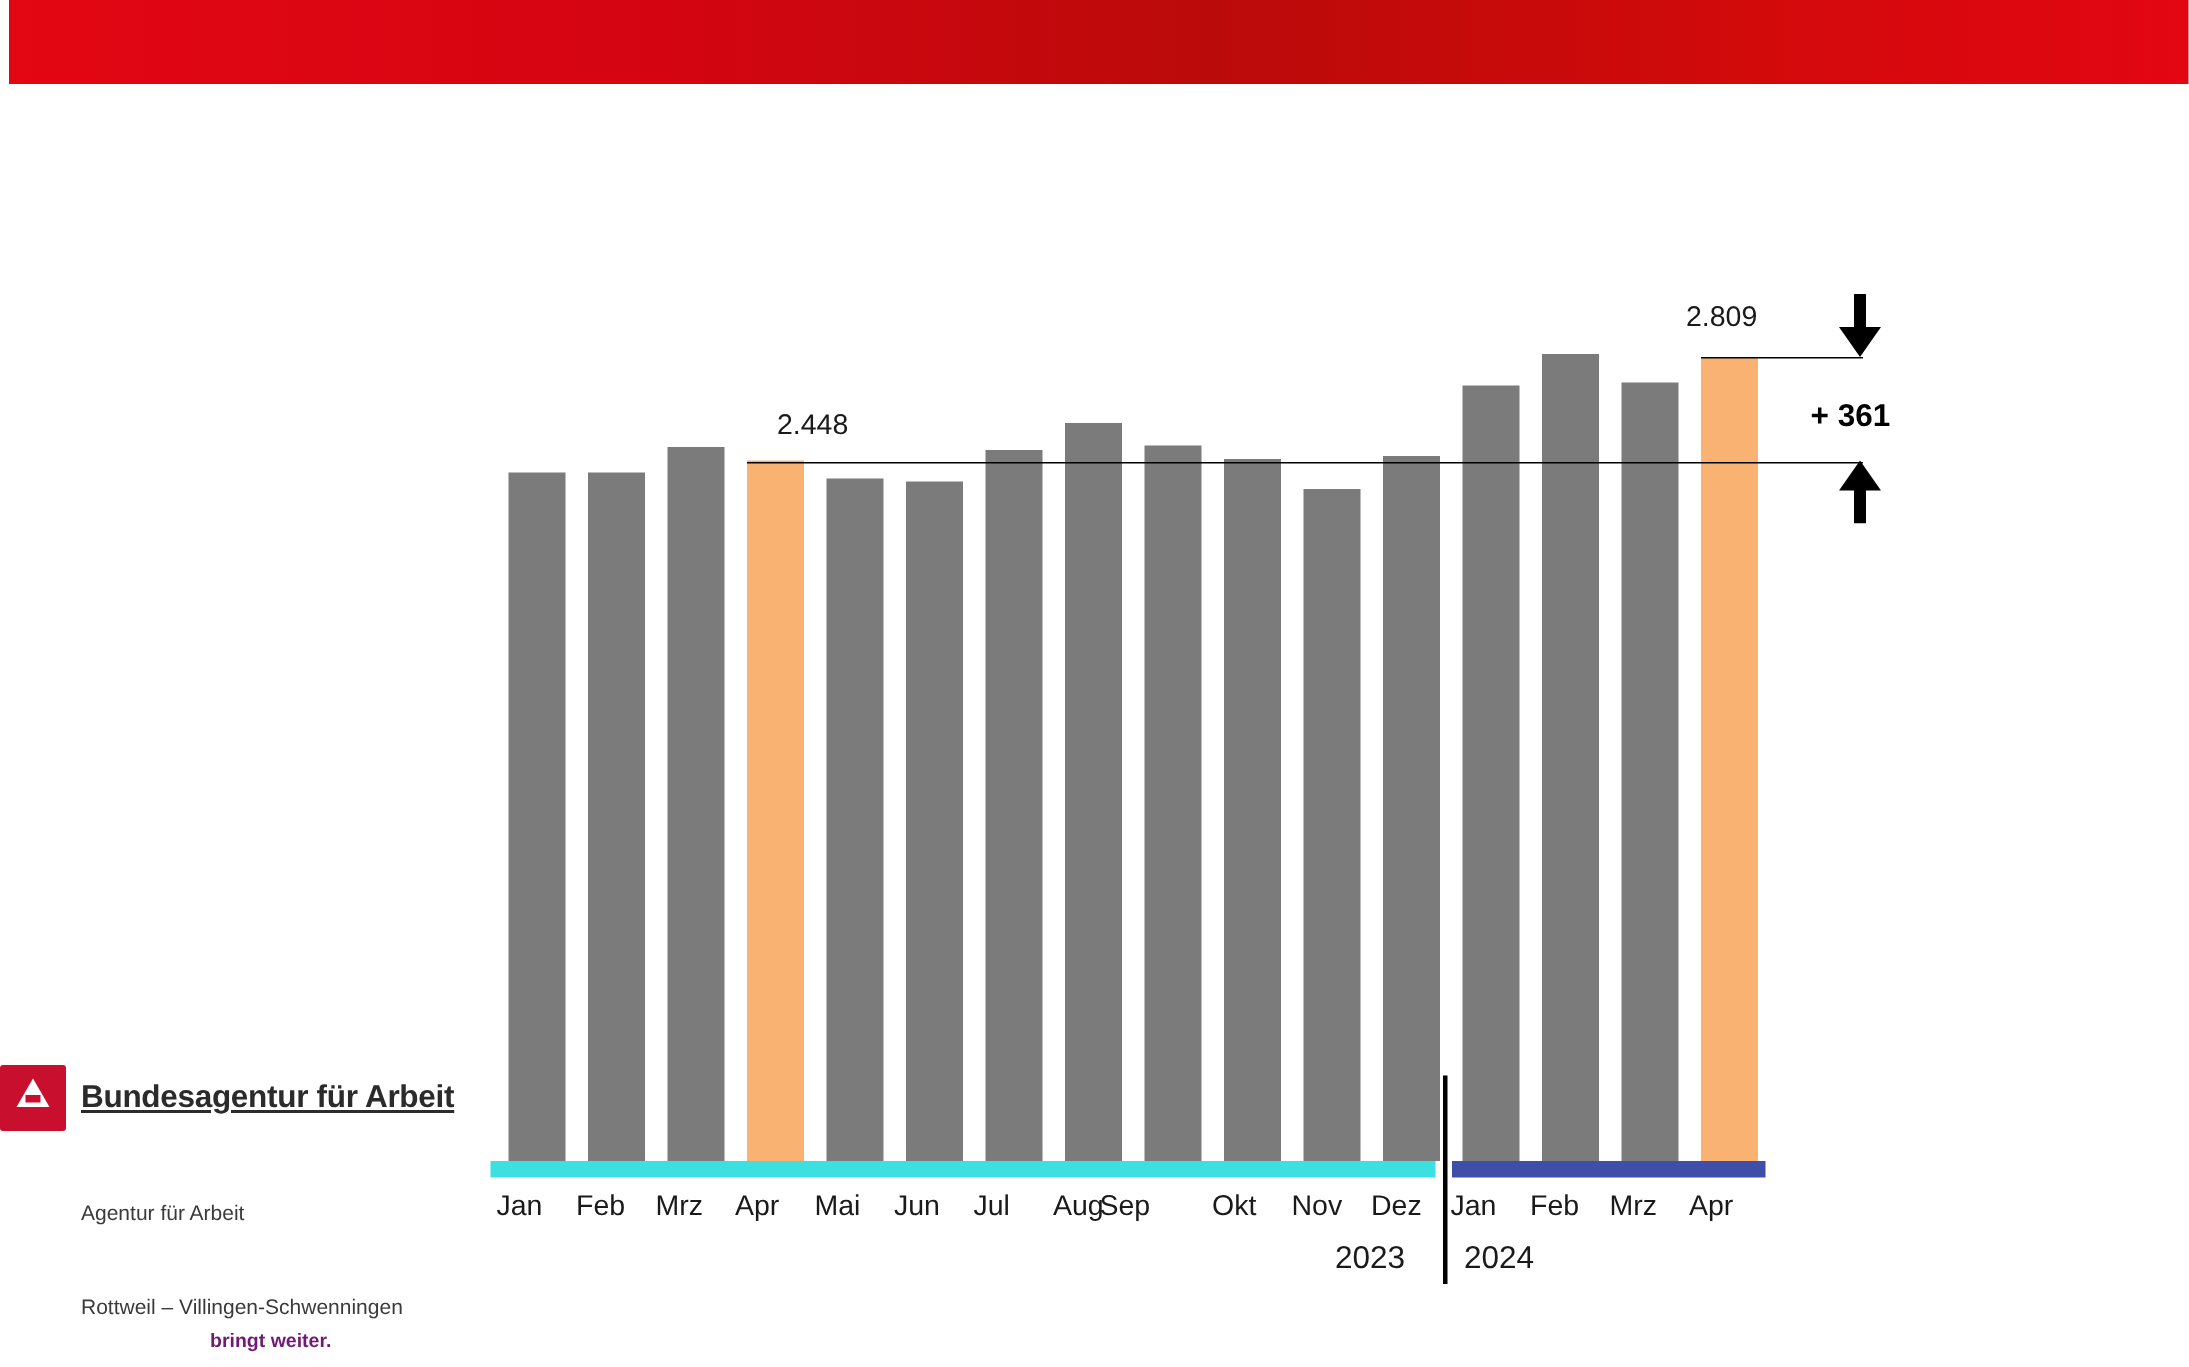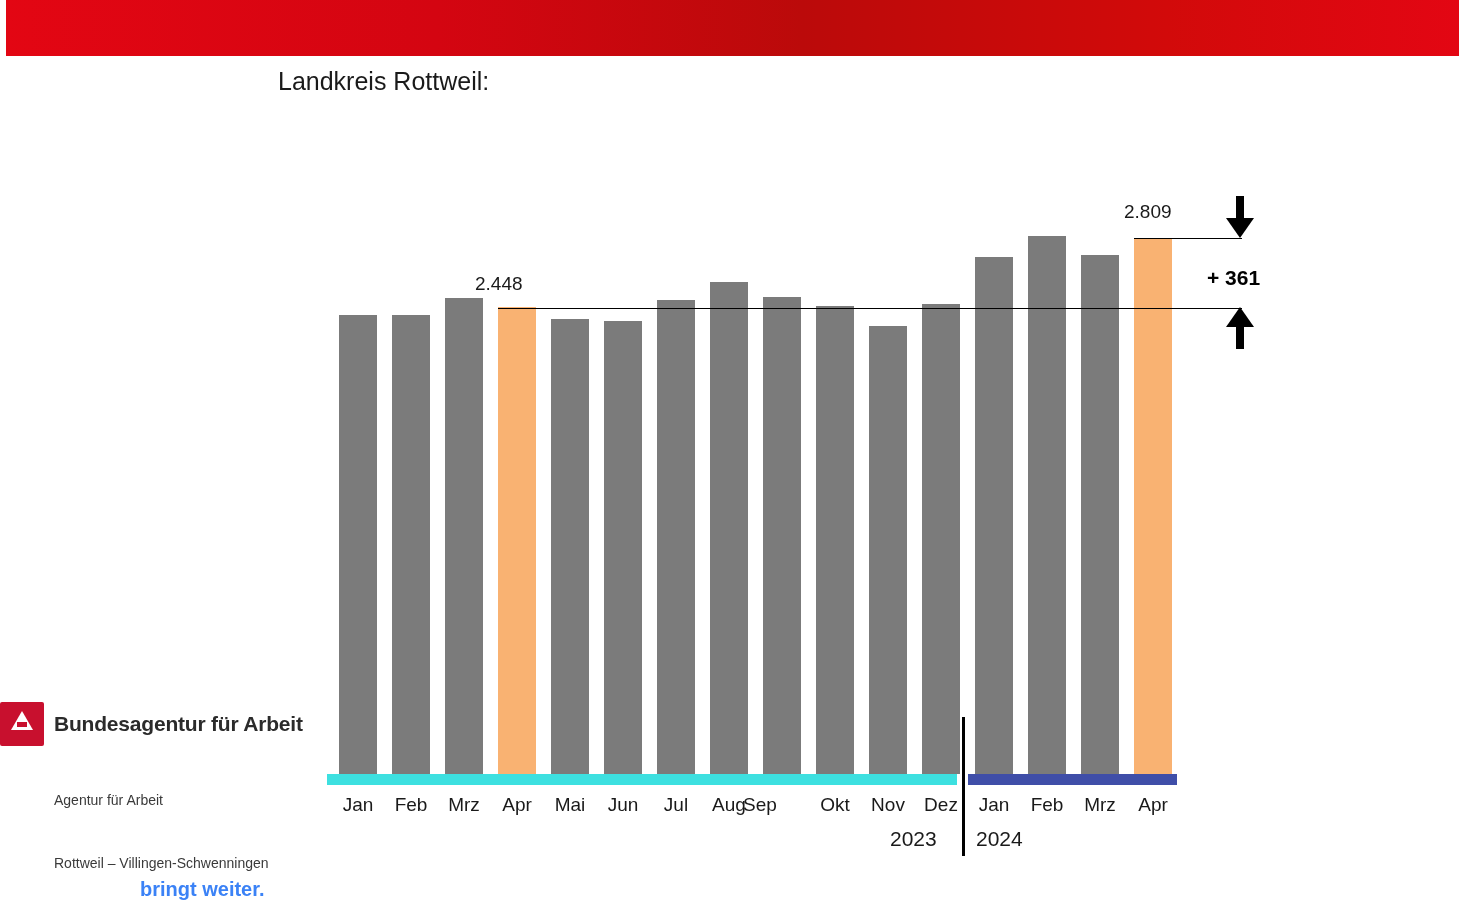--- a/index.html
+++ b/index.html
@@ -69,21 +69,20 @@
     bottom: 137px;
   }
   .bar-gray  { background: #7b7b7b; }
   .bar-accent{ background: #f9b272; }
 
   .bar-label {
     position: absolute;
     bottom: 95px;
     font-size: 19px;
     color: #1a1a1a;
-    text-align: center;
     width: 54px;
   }
 
   .value-label {
     position: absolute;
     font-size: 19px;
     color: #1a1a1a;
     white-space: nowrap;
   }
 
@@ -165,46 +164,46 @@
     top: 20px;
     width: 10px;
     height: 5px;
     background: #c8102e;
   }
   .logo-name {
     font-size: 21px;
     font-weight: bold;
     color: #2b2b2b;
     letter-spacing: -0.2px;
+    text-decoration: underline;
   }
   .logo-sub {
     margin-left: 54px;
     font-size: 14px;
     color: #3a3a3a;
     line-height: 18px;
     margin-top: 45px;
   }
   .logo-claim {
     margin-left: 140px;
     margin-top: 6px;
-    font-size: 20px;
-    color: #3b82f6;
+    font-size: 13px;
+    color: #701a75;
     font-weight: bold;
   }
 </style>
 </head>
 <body>
 
 <div class="top-band">
   <div class="band-fill"></div>
   <div class="band-white-left"></div>
 </div>
 
 <div class="title-block">
-  <div class="title-line">Landkreis Rottweil:</div>
 </div>
 
 <div class="chart">
 
   <div class="bar bar-gray" style="left:339px; width:38px; height:459px;"></div>
   <div class="bar bar-gray" style="left:392px; width:38px; height:459px;"></div>
   <div class="bar bar-gray" style="left:445px; width:38px; height:476px;"></div>
   <div class="bar bar-accent" style="left:498px; width:38px; height:467px;"></div>
   <div class="bar bar-gray" style="left:551px; width:38px; height:455px;"></div>
   <div class="bar bar-gray" style="left:604px; width:38px; height:453px;"></div>
@@ -215,21 +214,21 @@
   <div class="bar bar-gray" style="left:869px; width:38px; height:448px;"></div>
   <div class="bar bar-gray" style="left:922px; width:38px; height:470px;"></div>
   <div class="bar bar-gray" style="left:975px; width:38px; height:517px;"></div>
   <div class="bar bar-gray" style="left:1028px; width:38px; height:538px;"></div>
   <div class="bar bar-gray" style="left:1081px; width:38px; height:519px;"></div>
   <div class="bar bar-accent" style="left:1134px; width:38px; height:536px;"></div>
 
   <div class="ref-line" style="left:498px; top:308px; width:744px;"></div>
   <div class="ref-line" style="left:1134px; top:238px; width:108px;"></div>
 
-  <div class="value-label" style="left:475px; top:273px;text-align:center;">2.448</div>
+  <div class="value-label" style="left:518px; top:273px;text-align:center;">2.448</div>
   <div class="value-label" style="left:1124px; top:201px;">2.809</div>
 
   <svg class="arrow" style="left:1222px; top:196px;" viewBox="0 0 36 42">
     <rect x="14" y="0" width="8" height="24" fill="#000"></rect>
     <polygon points="4,22 32,22 18,42" fill="#000"></polygon>
   </svg>
   <svg class="arrow" style="left:1222px; top:307px;" viewBox="0 0 36 42">
     <polygon points="4,20 32,20 18,0" fill="#000"></polygon>
     <rect x="14" y="18" width="8" height="24" fill="#000"></rect>
   </svg>

